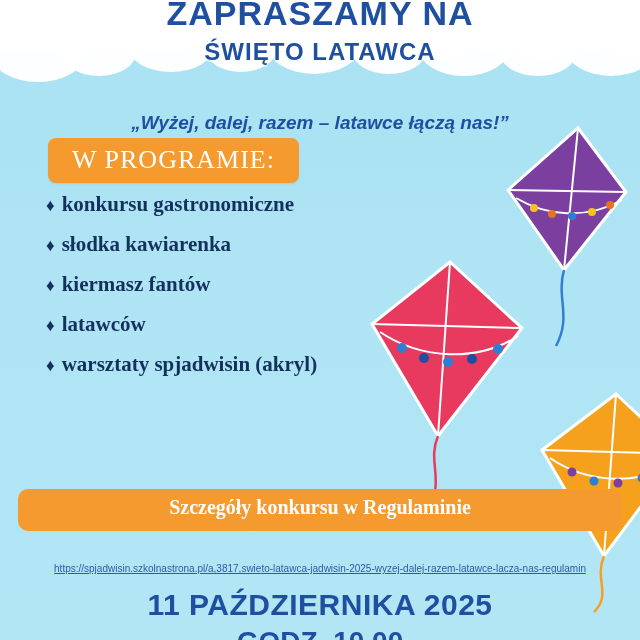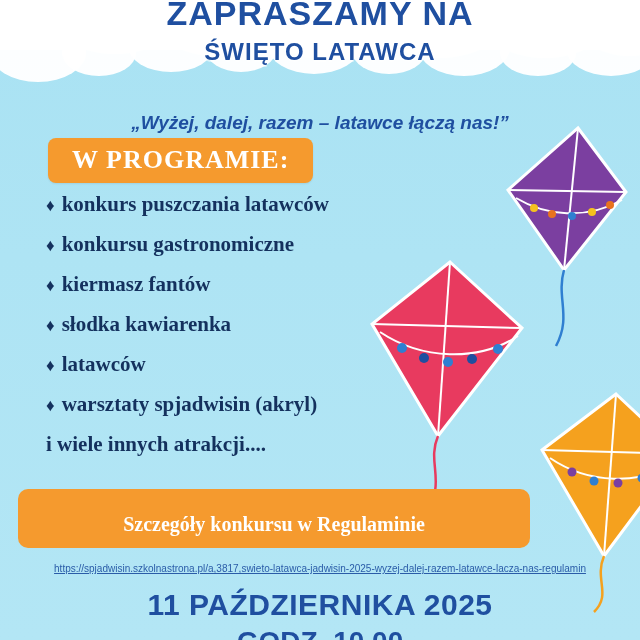--- a/index.html
+++ b/index.html
@@ -83,21 +83,21 @@
     top: 138px;
     left: 48px;
     background: #f59a2e;
     border-radius: 8px;
     padding: 7px 24px 8px 24px;
     z-index: 6;
     box-shadow: 0 1px 2px rgba(0,0,0,0.08);
   }
   .program-banner span {
     font-family: "Liberation Serif", serif;
-    font-weight: bold;
+    font-weight: normal;
     font-size: 26px;
     color: #ffffff;
     letter-spacing: 1px;
   }
 
   
   .program-list {
     position: absolute;
     top: 192px;
     left: 46px;
@@ -124,24 +124,24 @@
     font-weight: bold;
     margin-top: 4px;
     white-space: nowrap;
   }
 
   
   .details-box {
     position: absolute;
     top: 489px;
     left: 18px;
-    width: 512px;
+    width: 604px;
     background: #f59a2e;
     border-radius: 10px;
-    padding: 22px 0 10px 0;
+    padding: 5px 0 10px 0;
     text-align: center;
     z-index: 6;
   }
   .details-line {
     font-family: "Liberation Serif", serif;
     font-size: 20px;
     font-weight: bold;
     color: #ffffff;
     line-height: 1.35;
   }
@@ -271,38 +271,34 @@
   </div>
 
   <div class="subtitle">„Wyżej, dalej, razem – latawce łączą nas!”</div>
 
   <div class="program-banner">
     <span>W PROGRAMIE:</span>
   </div>
 
   <div class="program-list">
     <div class="program-item">
-      <span class="bullet">♦</span><span>konkurs puszczania latawców</span>
-    </div>
-    <div class="program-item">
       <span class="bullet">♦</span><span>konkursu gastronomiczne</span>
     </div>
     <div class="program-item">
+      <span class="bullet">♦</span><span>słodka kawiarenka</span>
+    </div>
+    <div class="program-item">
       <span class="bullet">♦</span><span>kiermasz fantów</span>
     </div>
     <div class="program-item">
-      <span class="bullet">♦</span><span>słodka kawiarenka</span>
-    </div>
-    <div class="program-item">
       <span class="bullet">♦</span><span>latawców</span>
     </div>
     <div class="program-item">
       <span class="bullet">♦</span><span>warsztaty spjadwisin (akryl)</span>
     </div>
-    <div class="program-tail">i wiele innych atrakcji....</div>
   </div>
 
   <div class="details-box">
     <div class="details-line">Szczegóły konkursu w Regulaminie</div>
   </div>
 
   <div class="url">https://spjadwisin.szkolnastrona.pl/a,3817,swieto-latawca-jadwisin-2025-wyzej-dalej-razem-latawce-lacza-nas-regulamin</div>
 
   <div class="date">11 PAŹDZIERNIKA 2025</div>
   <div class="time">GODZ. 10.00</div>

